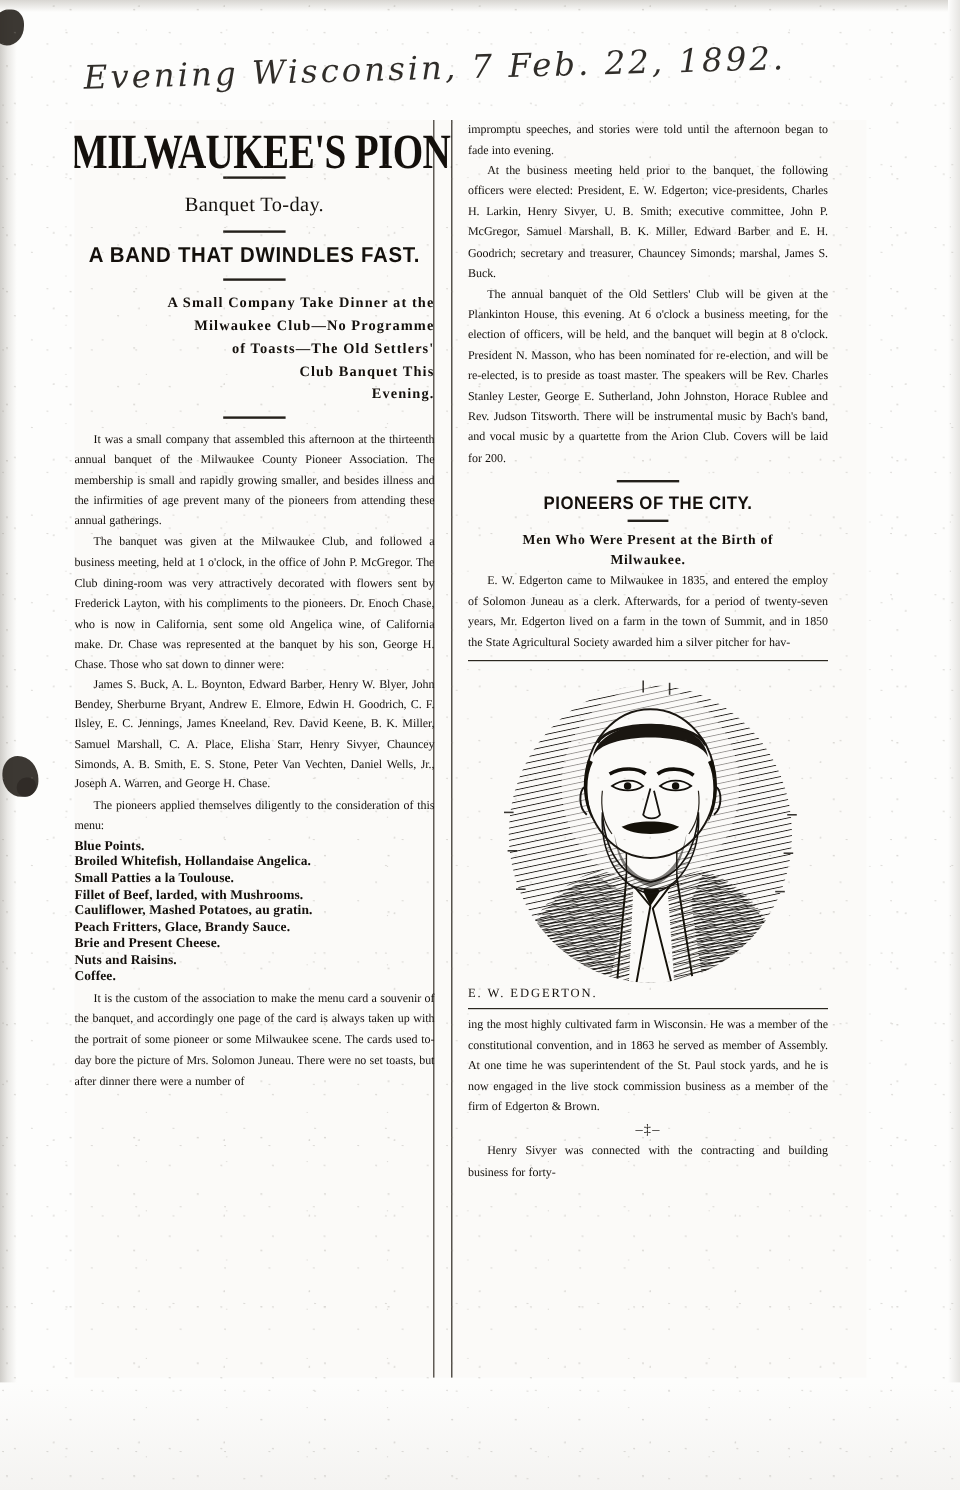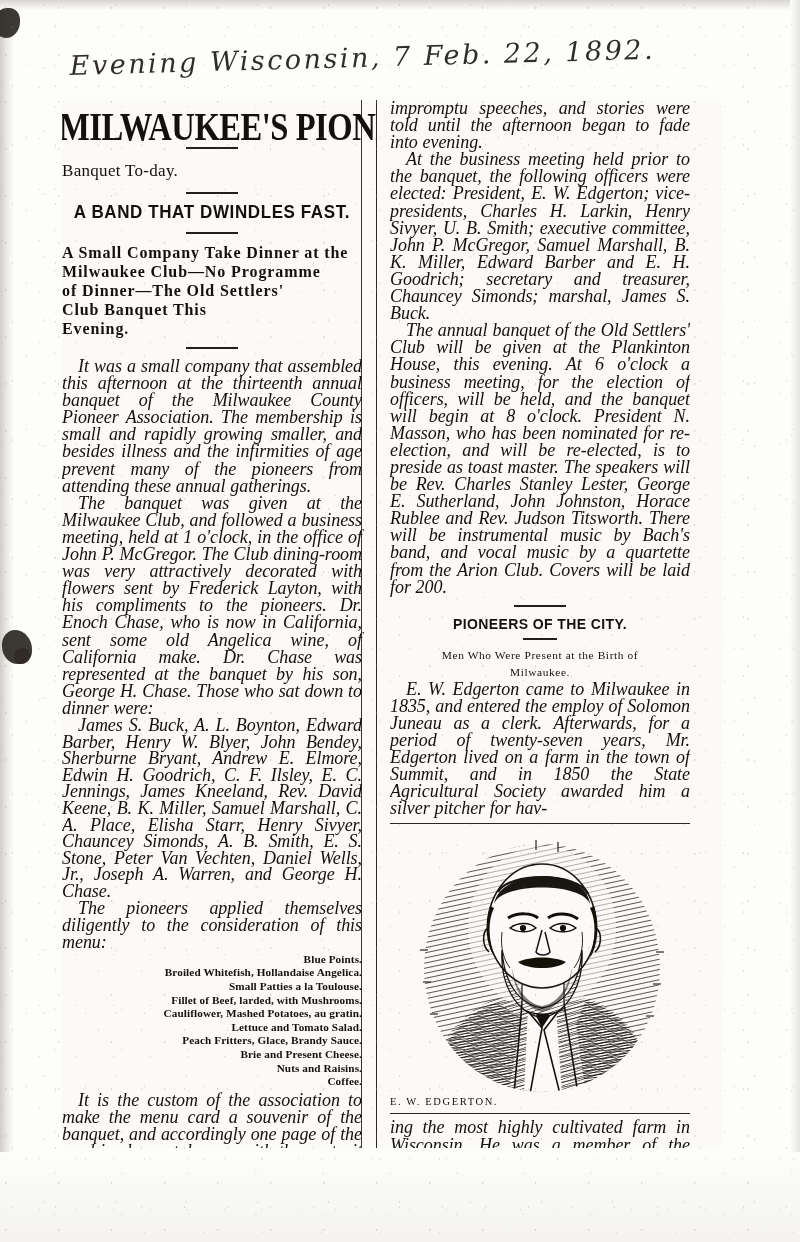--- a/index.html
+++ b/index.html
@@ -101,45 +101,45 @@
     text-align: center;
     transform: scaleY(1.28) scaleX(1.02);
     transform-origin: center top;
     margin: 4px 0 2px 0;
     white-space: nowrap;
   }
   .subhead {
     font-family: "Liberation Serif", serif;
     font-size: 17px;
     line-height: 25px;
-    text-align: left;
+    text-align: center;
     letter-spacing: .3px;
     margin: 0;
   }
   .subhead-just {
     text-align: justify;
     text-align-last: center;
     word-spacing: 6px;
   }
   .deck-big {
     font-family: "Liberation Sans", sans-serif;
     font-size: 17px;
     font-weight: bold;
     letter-spacing: .6px;
     text-align: center;
     margin: 0;
     transform: scaleY(1.06);
   }
   .deck-bold {
     font-family: "Liberation Serif", serif;
     font-weight: bold;
-    font-size: 16px;
+    font-size: 12px;
     line-height: 19px;
     letter-spacing: .9px;
-    text-align: left;
+    text-align: right;
     margin: 0;
   }
   .hr-short {
     width: 52px;
     height: 0;
     border-top: 2px solid #23201b;
     margin: 9px auto 9px auto;
   }
   .hr-mini {
     width: 34px;
@@ -150,38 +150,37 @@
   .hr-full {
     width: 100%;
     height: 0;
     border-top: 1.5px solid #2b2720;
     margin: 6px 0 5px 0;
   }
 
   
   .body-p {
     font-family: "Liberation Serif", serif;
-    font-size: 18px;
+    font-size: 10px;
     line-height: 17.1px;
     text-align: justify;
     text-indent: 16px;
     margin: 0;
     letter-spacing: -0.05px;
     word-spacing: .3px;
-    font-style: italic;
   }
   .body-p.noindent { text-indent: 0; }
   .body-p.tight { line-height: 16.6px; }
 
   
   .menu-list {
     margin: 2px 0 3px 0;
     padding: 0;
     list-style: none;
-    text-align: right;
+    text-align: left;
   }
   .menu-list li {
     font-family: "Liberation Serif", serif;
     font-weight: bold;
     font-size: 11.2px;
     line-height: 13.6px;
     letter-spacing: .1px;
   }
 
   
@@ -189,21 +188,21 @@
     font-family: "Liberation Sans", sans-serif;
     font-size: 14px;
     font-weight: bold;
     letter-spacing: .4px;
     text-align: center;
     margin: 0;
     transform: scaleY(1.08);
   }
   .sec-deck {
     font-family: "Liberation Serif", serif;
-    font-weight: normal;
+    font-weight: bold;
     font-size: 11.4px;
     line-height: 17px;
     letter-spacing: .6px;
     text-align: center;
     margin: 0;
   }
 
   
   #portrait-block { margin: 8px 0 0 0; }
   #portrait-frame {
@@ -273,41 +272,40 @@
       <p class="subhead">Banquet To-day.</p>
 
       <div class="hr-short"></div>
 
       <p class="deck-big">A BAND THAT DWINDLES FAST.</p>
 
       <div class="hr-short"></div>
 
       <p class="deck-bold">A Small Company Take Dinner at the</p>
       <p class="deck-bold">Milwaukee Club—No Programme</p>
-      <p class="deck-bold">of Dinner—The Old Settlers'</p>
+      <p class="deck-bold">of Toasts—The Old Settlers'</p>
       <p class="deck-bold">Club Banquet This</p>
       <p class="deck-bold">Evening.</p>
 
       <div class="hr-short"></div>
 
       <p class="body-p">It was a small company that assembled this afternoon at the thirteenth annual banquet of the Milwaukee County Pioneer Association. The membership is small and rapidly growing smaller, and besides illness and the infirmities of age prevent many of the pioneers from attending these annual gatherings.</p>
 
       <p class="body-p">The banquet was given at the Milwaukee Club, and followed a business meeting, held at 1 o'clock, in the office of John P. McGregor. The Club dining-room was very attractively decorated with flowers sent by Frederick Layton, with his compliments to the pioneers. Dr. Enoch Chase, who is now in California, sent some old Angelica wine, of California make. Dr. Chase was represented at the banquet by his son, George H. Chase. Those who sat down to dinner were:</p>
 
       <p class="body-p tight">James S. Buck, A. L. Boynton, Edward Barber, Henry W. Blyer, John Bendey, Sherburne Bryant, Andrew E. Elmore, Edwin H. Goodrich, C. F. Ilsley, E. C. Jennings, James Kneeland, Rev. David Keene, B. K. Miller, Samuel Marshall, C. A. Place, Elisha Starr, Henry Sivyer, Chauncey Simonds, A. B. Smith, E. S. Stone, Peter Van Vechten, Daniel Wells, Jr., Joseph A. Warren, and George H. Chase.</p>
 
       <p class="body-p">The pioneers applied themselves diligently to the consideration of this menu:</p>
 
       <ul class="menu-list">
         <li>Blue Points.</li>
         <li>Broiled Whitefish, Hollandaise Angelica.</li>
         <li>Small Patties a la Toulouse.</li>
         <li>Fillet of Beef, larded, with Mushrooms.</li>
         <li>Cauliflower,            Mashed Potatoes, au gratin.</li>
-        <li>Lettuce and Tomato Salad.</li>
         <li>Peach Fritters, Glace, Brandy Sauce.</li>
         <li>Brie and Present Cheese.</li>
         <li>Nuts and Raisins.</li>
         <li>Coffee.</li>
       </ul>
 
       <p class="body-p">It is the custom of the association to make the menu card a souvenir of the banquet, and accordingly one page of the card is always taken up with the portrait of some pioneer or some Milwaukee scene. The cards used to-day bore the picture of Mrs. Solomon Juneau. There were no set toasts, but after dinner there were a number of</p>
 
     </div>
 
@@ -420,19 +418,20 @@
         </div>
         <p class="caption">E. W. EDGERTON.</p>
       </div>
 
       <div class="hr-full"></div>
 
       <p class="body-p noindent">ing the most highly cultivated farm in Wisconsin. He was a member of the constitutional convention, and in 1863 he served as member of Assembly. At one time he was superintendent of the St. Paul stock yards, and he is now engaged in the live stock commission business as a member of the firm of Edgerton &amp; Brown.</p>
 
       <p class="dingbat">–‡–</p>
 
+      <p class="body-p">Henry Sivyer was connected with the contracting and building business for forty-</p>
 
     </div>
 
   </div>
 
   <div id="speckle"></div>
 </div>
 
 </body></html>

